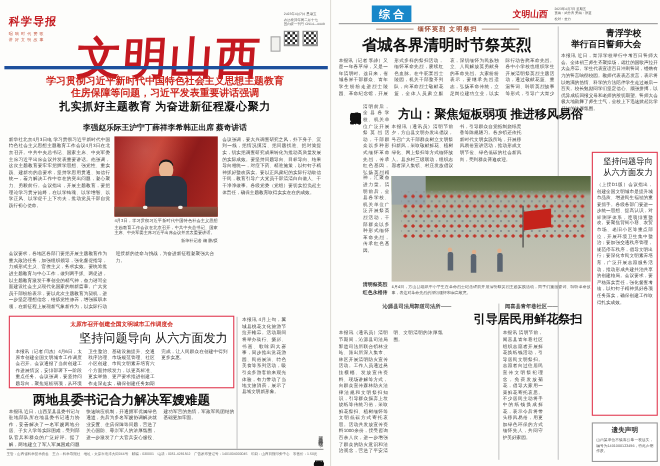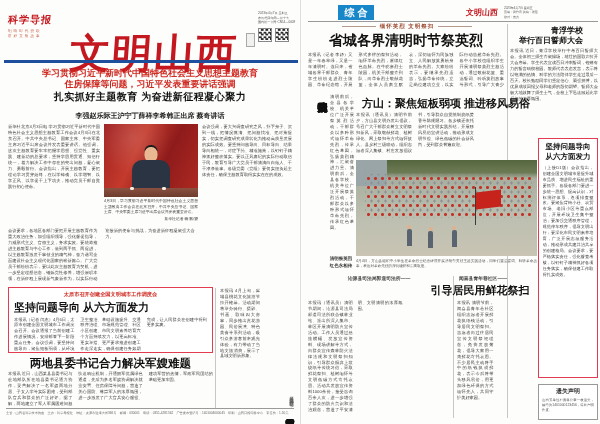--- a/index.html
+++ b/index.html
@@ -35,21 +35,21 @@
      linear-gradient(115deg,#9e1f1f 0%,#c43a2c 35%,#8e1b1b 62%,#b02a22 100%);}
   .xi-body{position:absolute;bottom:9px;left:50%;transform:translateX(-50%);width:38px;height:28px;background:#2b3442;border-radius:10px 10px 0 0;}
   .xi-head{position:absolute;bottom:35px;left:50%;transform:translateX(-50%);width:13px;height:15px;background:#e9b893;border-radius:45%;}
   .xi-hair{position:absolute;bottom:46px;left:50%;transform:translateX(-50%);width:13px;height:6px;background:#1c1c1c;border-radius:6px 6px 0 0;}
   .xi-desk{position:absolute;bottom:0;left:0;right:0;height:9px;background:linear-gradient(#8a5140,#6e3c2e);}
   .xi-cup{position:absolute;bottom:7px;width:4px;height:3px;background:#f5f0e8;border-radius:40%;}
   .photo-cap{left:104px;top:199px;width:94px;font-size:3.8px;line-height:1.45;color:#444;text-align:justify;}
   .photo-credit{left:104px;top:216px;width:94px;font-size:3.8px;color:#444;text-align:right;}
   .red-box{left:8px;top:287px;width:205px;height:66px;border:1.5px solid #e23b52;padding:3px 5px;background:#fff;}
   .rb-kick{text-align:center;font-size:5.2px;color:#cf2a22;font-weight:700;}
-  .rb-head{text-align:left;font-size:11px;font-weight:700;color:#111;margin-top:1.5px;}
+  .rb-head{text-align:right;font-size:11px;font-weight:400;color:#111;margin-top:1.5px;}
   .rb-body{margin-top:2px;height:39px;column-count:3;column-gap:6px;}
   .story2-head{left:8px;top:356px;width:205px;text-align:center;font-size:11.5px;font-weight:900;color:#111;}
   .story2-body{left:8px;top:371px;width:205px;height:37px;column-count:3;column-gap:6px;}
   .side-txt{left:220px;top:288px;width:40px;height:122px;}
   .side-vert{left:262px;top:288px;width:32px;height:124px;display:flex;justify-content:flex-end;}
   .v-kick{font-size:4.5px;color:#555;letter-spacing:1px;margin-left:2px;}
   .v-title{font-size:9px;font-weight:900;color:#111;line-height:1;}
   .foot-rule{left:6px;top:408px;width:288px;}
   .footer{left:6px;top:411px;width:290px;font-size:3.2px;color:#666;white-space:nowrap;overflow:hidden;}
   .gutter{left:300px;top:0;width:1px;height:424px;background:#e0ded8;}
@@ -87,21 +87,21 @@
   .photo-label{left:328px;top:256px;width:26px;font-size:4.5px;font-weight:700;color:#333;line-height:1.5;text-align:center;}
   .march-cap{left:356px;top:259px;width:181px;font-size:3.6px;line-height:1.45;color:#555;text-align:justify;height:14px;overflow:hidden;}
   .fire-kick{left:308px;top:275px;width:142px;text-align:center;font-size:4.8px;font-weight:700;color:#444;}
   .fire-head{left:300px;top:283px;width:158px;text-align:center;font-size:11px;font-weight:900;color:#111;}
   .fire-body{left:308px;top:300px;width:144px;height:118px;column-count:3;column-gap:5px;}
   .flow-kick{left:430px;top:275px;width:106px;text-align:center;font-size:4.8px;font-weight:700;color:#444;}
   .flow-head{left:424px;top:283px;width:112px;text-align:center;font-size:11px;font-weight:900;color:#111;}
   .flow-body{left:457px;top:300px;width:78px;height:118px;column-count:2;column-gap:5px;}
   .r-vline-b{left:453px;top:276px;height:142px;}
   .jump-box{left:538px;top:138px;width:60px;height:240px;border:1.5px solid #e23b52;padding:3px 3.5px;background:#fff;}
-  .jb-head{text-align:center;font-size:7.5px;font-weight:700;line-height:1.35;color:#111;}
+  .jb-head{text-align:right;font-size:7.5px;font-weight:400;line-height:1.35;color:#111;}
   .jb-body{margin-top:2.5px;height:205px;}
   .lost-box{left:538px;top:384px;width:60px;height:36px;border:1px solid #999;padding:2px 3px;background:#fff;}
   .lost-title{text-align:center;font-size:6px;font-weight:700;color:#333;}
   .lost-body{margin-top:1.5px;font-size:3.4px;line-height:1.5;color:#555;text-align:justify;}
 </style>
 </head>
 <body>
 
 <div id="sheet">
 

